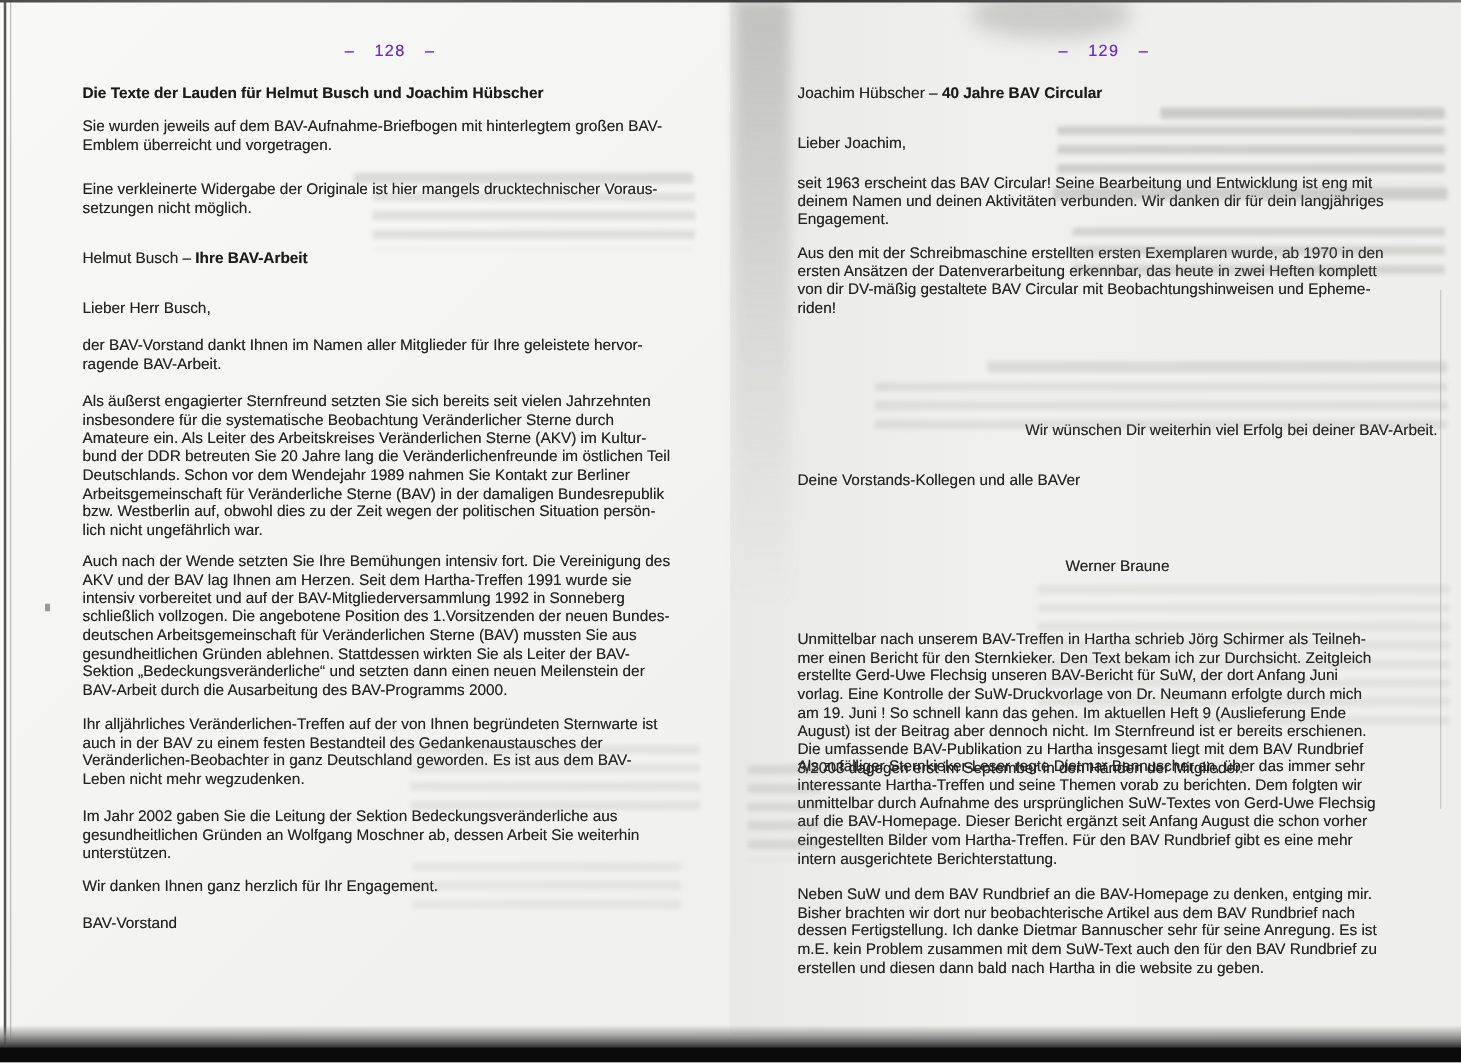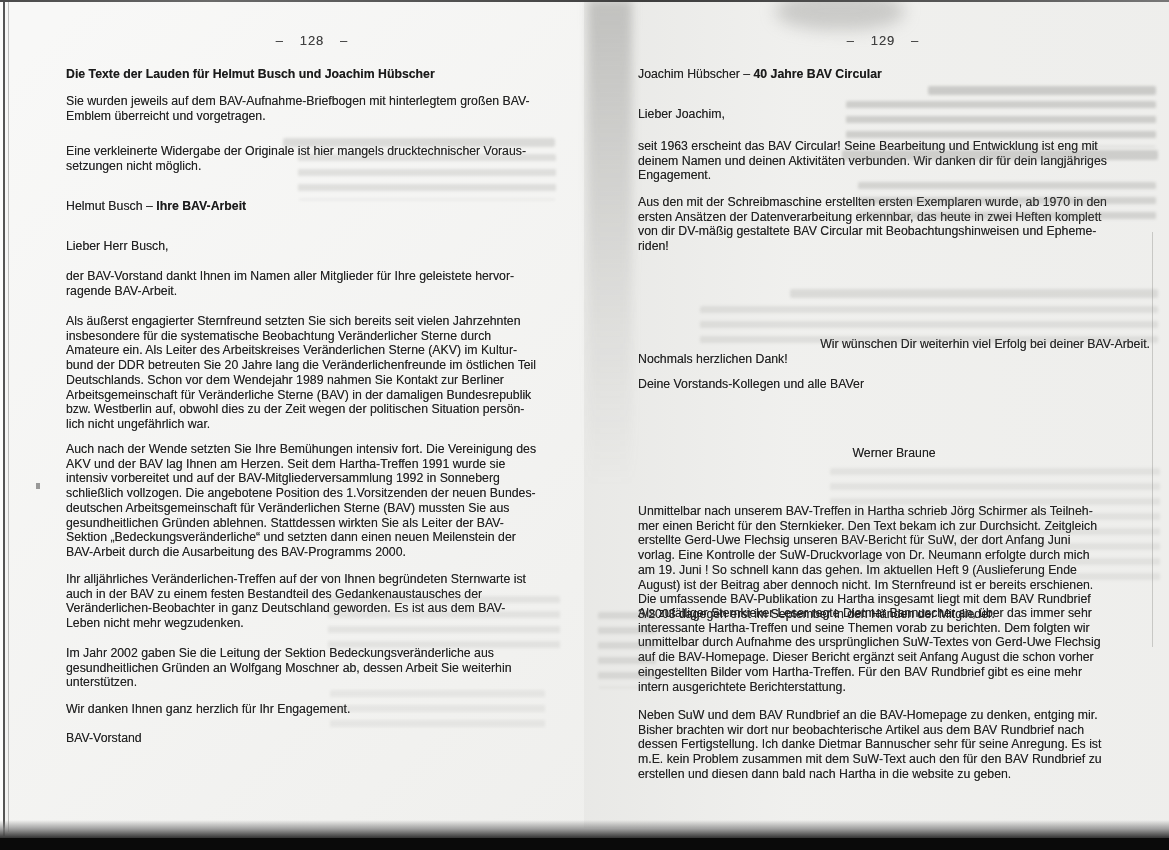--- a/index.html
+++ b/index.html
@@ -24,21 +24,21 @@
   .page.rp { left:584px; width:585px; }
   .tb {
     position:absolute; left:66px; width:508px;
     font-size:12.3px; line-height:14.7px; color:#222;
     white-space:pre-line;
     text-shadow:0 0 0.5px rgba(40,40,40,0.55);
   }
   .rp .tb { left:54px; width:512px; }
   .b { font-weight:bold; color:#1b1b1b; }
   .center { text-align:center; }
-  .pagenum { word-spacing:11px; letter-spacing:1px; color:#404040; font-size:13px; }
+  .pagenum { word-spacing:11px; letter-spacing:1px; color:#6d28d9; font-size:13px; }
   
   .edge-top { position:absolute; top:0; left:0; width:1169px; height:2px;
     background:linear-gradient(to right,#4a4a4a,#6a6a6a 18%,#3e3e3e 55%,#5a5a5a 85%,#777); filter:blur(0.4px); }
   .edge-left-light { position:absolute; top:0; left:0; width:3px; height:835px; background:#fdfdfc; }
   .edge-left-dark { position:absolute; top:0; left:3px; width:2px; height:836px;
     background:rgba(45,45,45,0.8); filter:blur(0.6px); }
   .edge-left-gray { position:absolute; top:0; left:8px; width:1px; height:832px;
     background:rgba(120,120,118,0.45); filter:blur(0.5px); }
   .bottom-band { position:absolute; left:0; bottom:0; width:1169px; height:30px;
     background:linear-gradient(to bottom, rgba(90,90,90,0) 0%, rgba(130,130,130,0.75) 30%, #3a3a3a 58%, #151515 80%, #050505 100%); }
@@ -109,21 +109,20 @@
     <div class="tb" style="top:67px;"><span>Joachim Hübscher – </span><span class="b">40 Jahre BAV Circular</span></div>
     <div class="tb" style="top:107px;">Lieber Joachim,</div>
     <div class="tb" style="top:139px;">seit 1963 erscheint das BAV Circular! Seine Bearbeitung und Entwicklung ist eng mit
 deinem Namen und deinen Aktivitäten verbunden. Wir danken dir für dein langjähriges
 Engagement.</div>
     <div class="tb" style="top:195px;">Aus den mit der Schreibmaschine erstellten ersten Exemplaren wurde, ab 1970 in den
 ersten Ansätzen der Datenverarbeitung erkennbar, das heute in zwei Heften komplett
 von dir DV-mäßig gestaltete BAV Circular mit Beobachtungshinweisen und Epheme-
 riden!</div>
     <div class="tb" style="top:337px;text-align:right;">Wir wünschen Dir weiterhin viel Erfolg bei deiner BAV-Arbeit.</div>
-    <div class="tb" style="top:352px;">Nochmals herzlichen Dank!</div>
     <div class="tb" style="top:377px;">Deine Vorstands-Kollegen und alle BAVer</div>
     <div class="tb center" style="top:446px;">Werner Braune</div>
     <div class="tb" style="top:504px;">Unmittelbar nach unserem BAV-Treffen in Hartha schrieb Jörg Schirmer als Teilneh-
 mer einen Bericht für den Sternkieker. Den Text bekam ich zur Durchsicht. Zeitgleich
 erstellte Gerd-Uwe Flechsig unseren BAV-Bericht für SuW, der dort Anfang Juni
 vorlag. Eine Kontrolle der SuW-Druckvorlage von Dr. Neumann erfolgte durch mich
 am 19. Juni ! So schnell kann das gehen. Im aktuellen Heft 9 (Auslieferung Ende
 August) ist der Beitrag aber dennoch nicht. Im Sternfreund ist er bereits erschienen.
 Die umfassende BAV-Publikation zu Hartha insgesamt liegt mit dem BAV Rundbrief
 3/2003 dagegen erst im September in den Händen der Mitglieder.</div>

